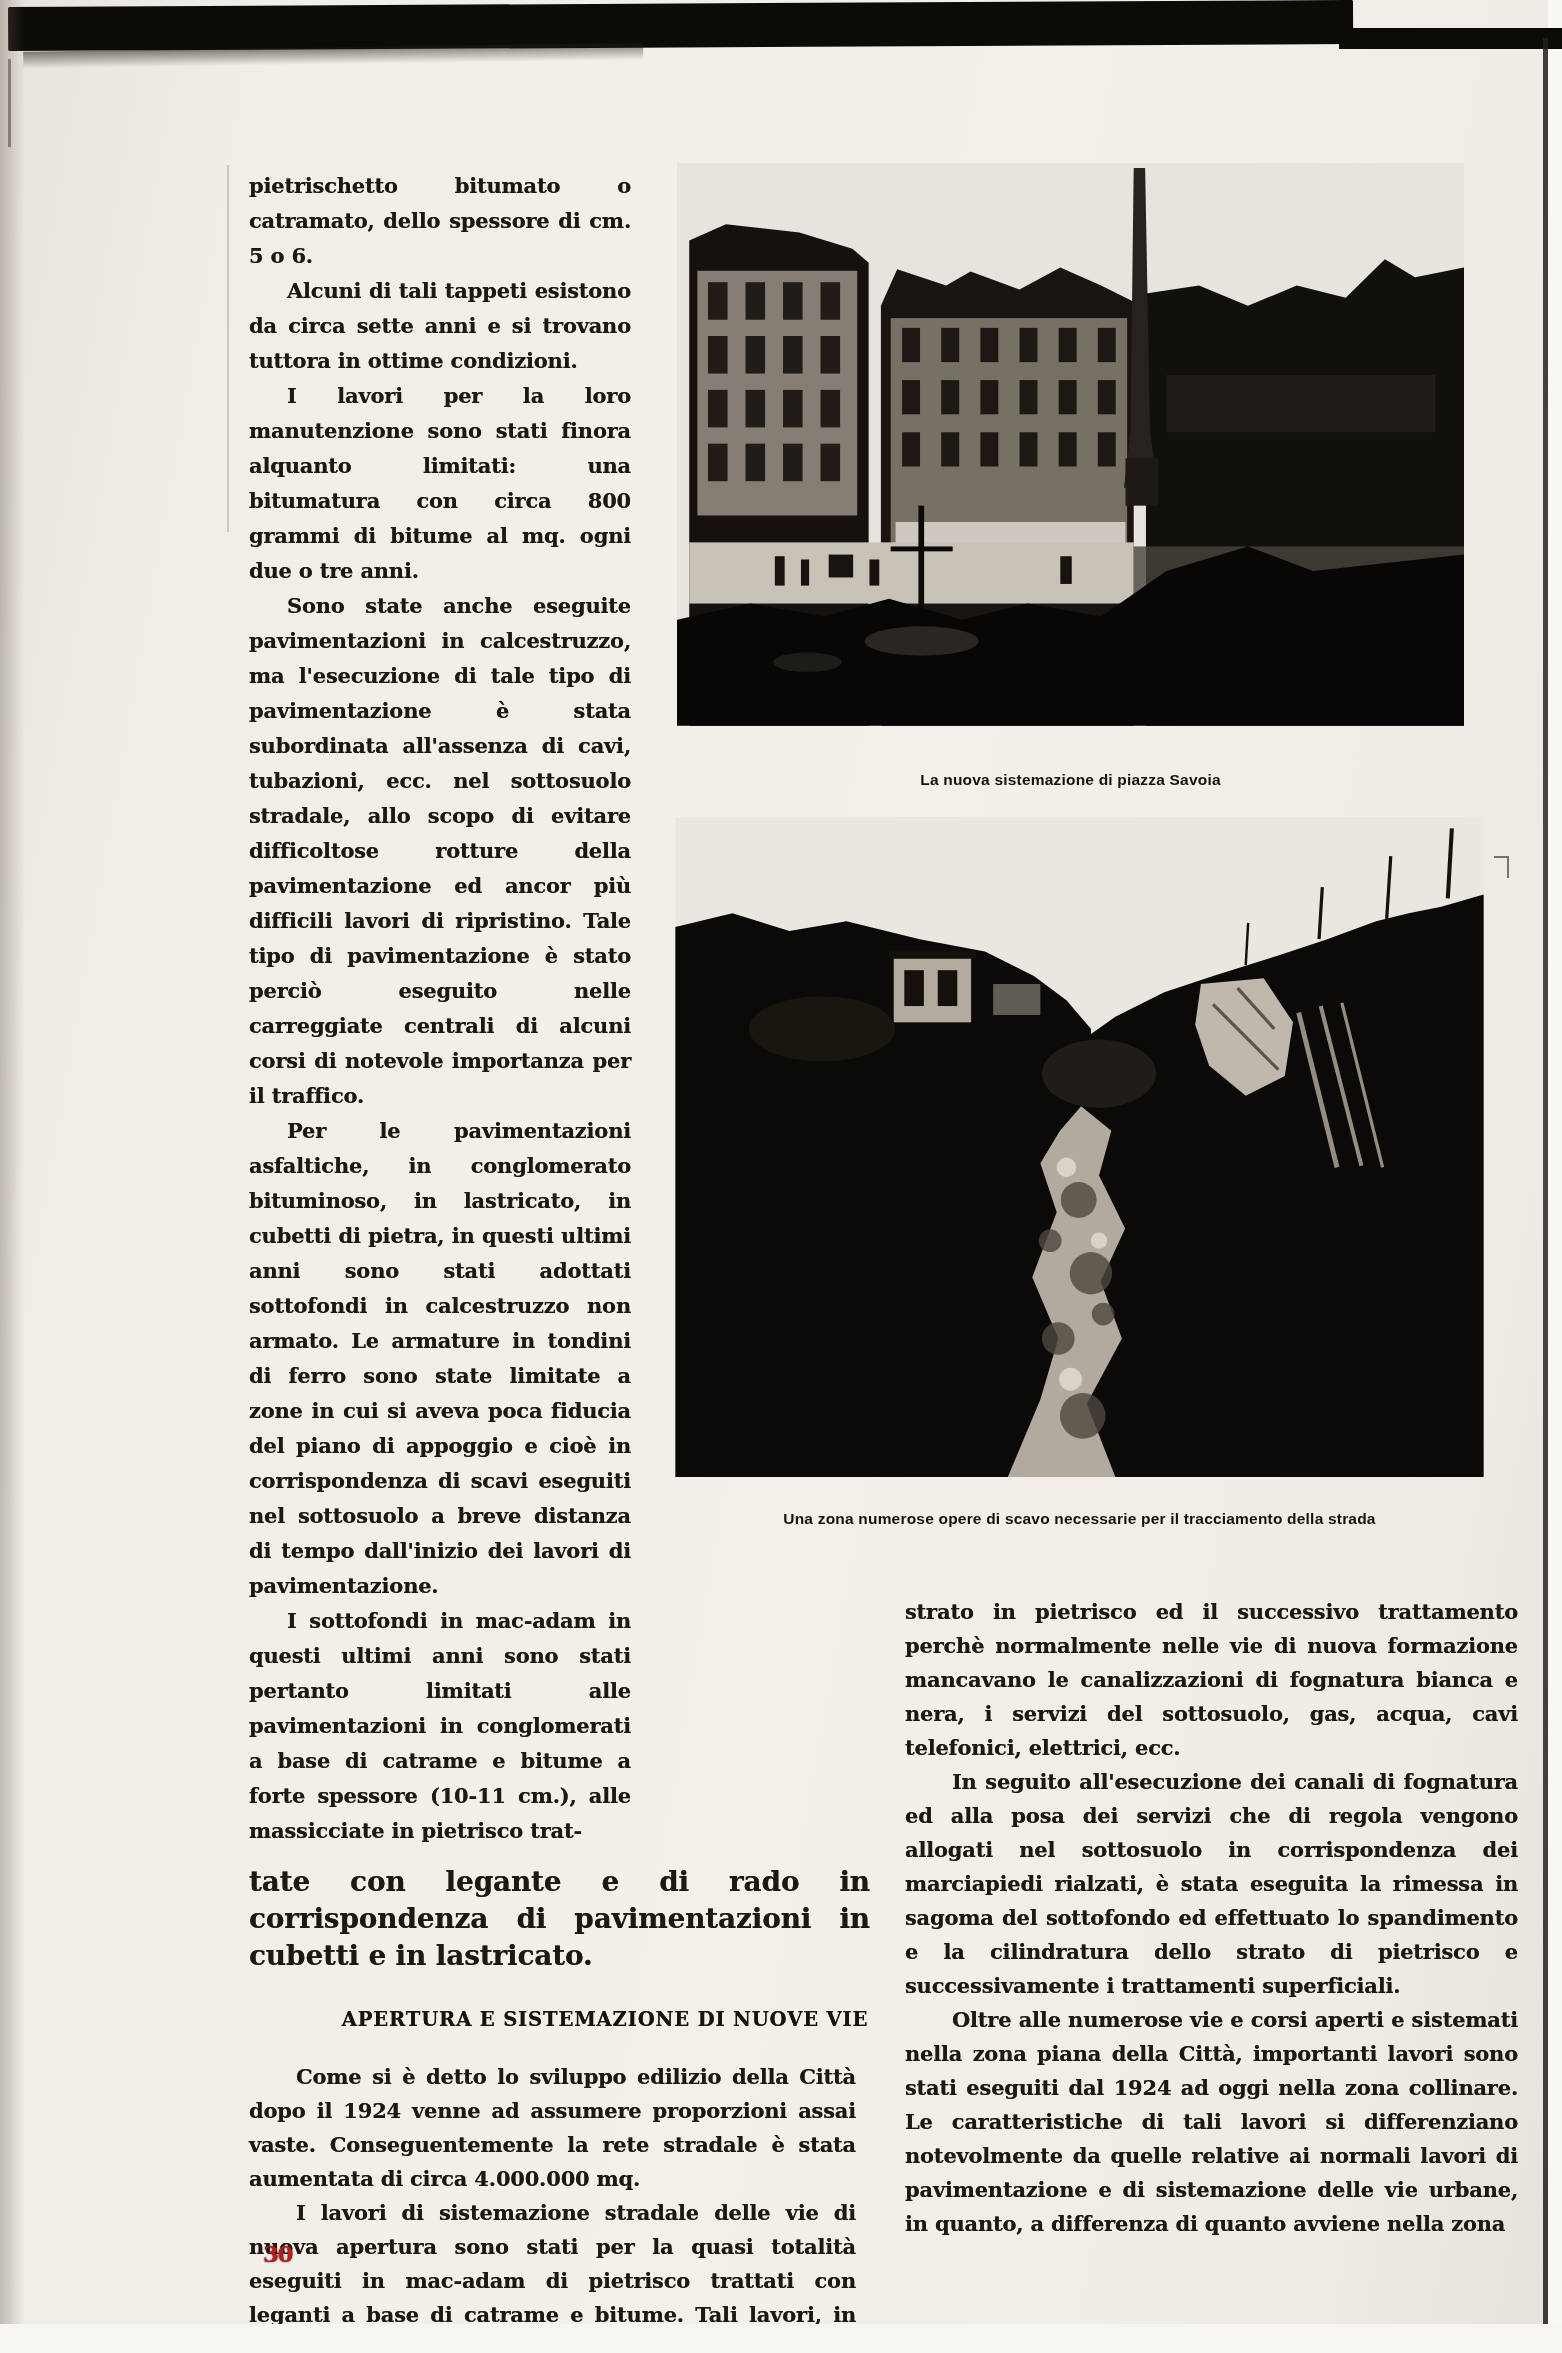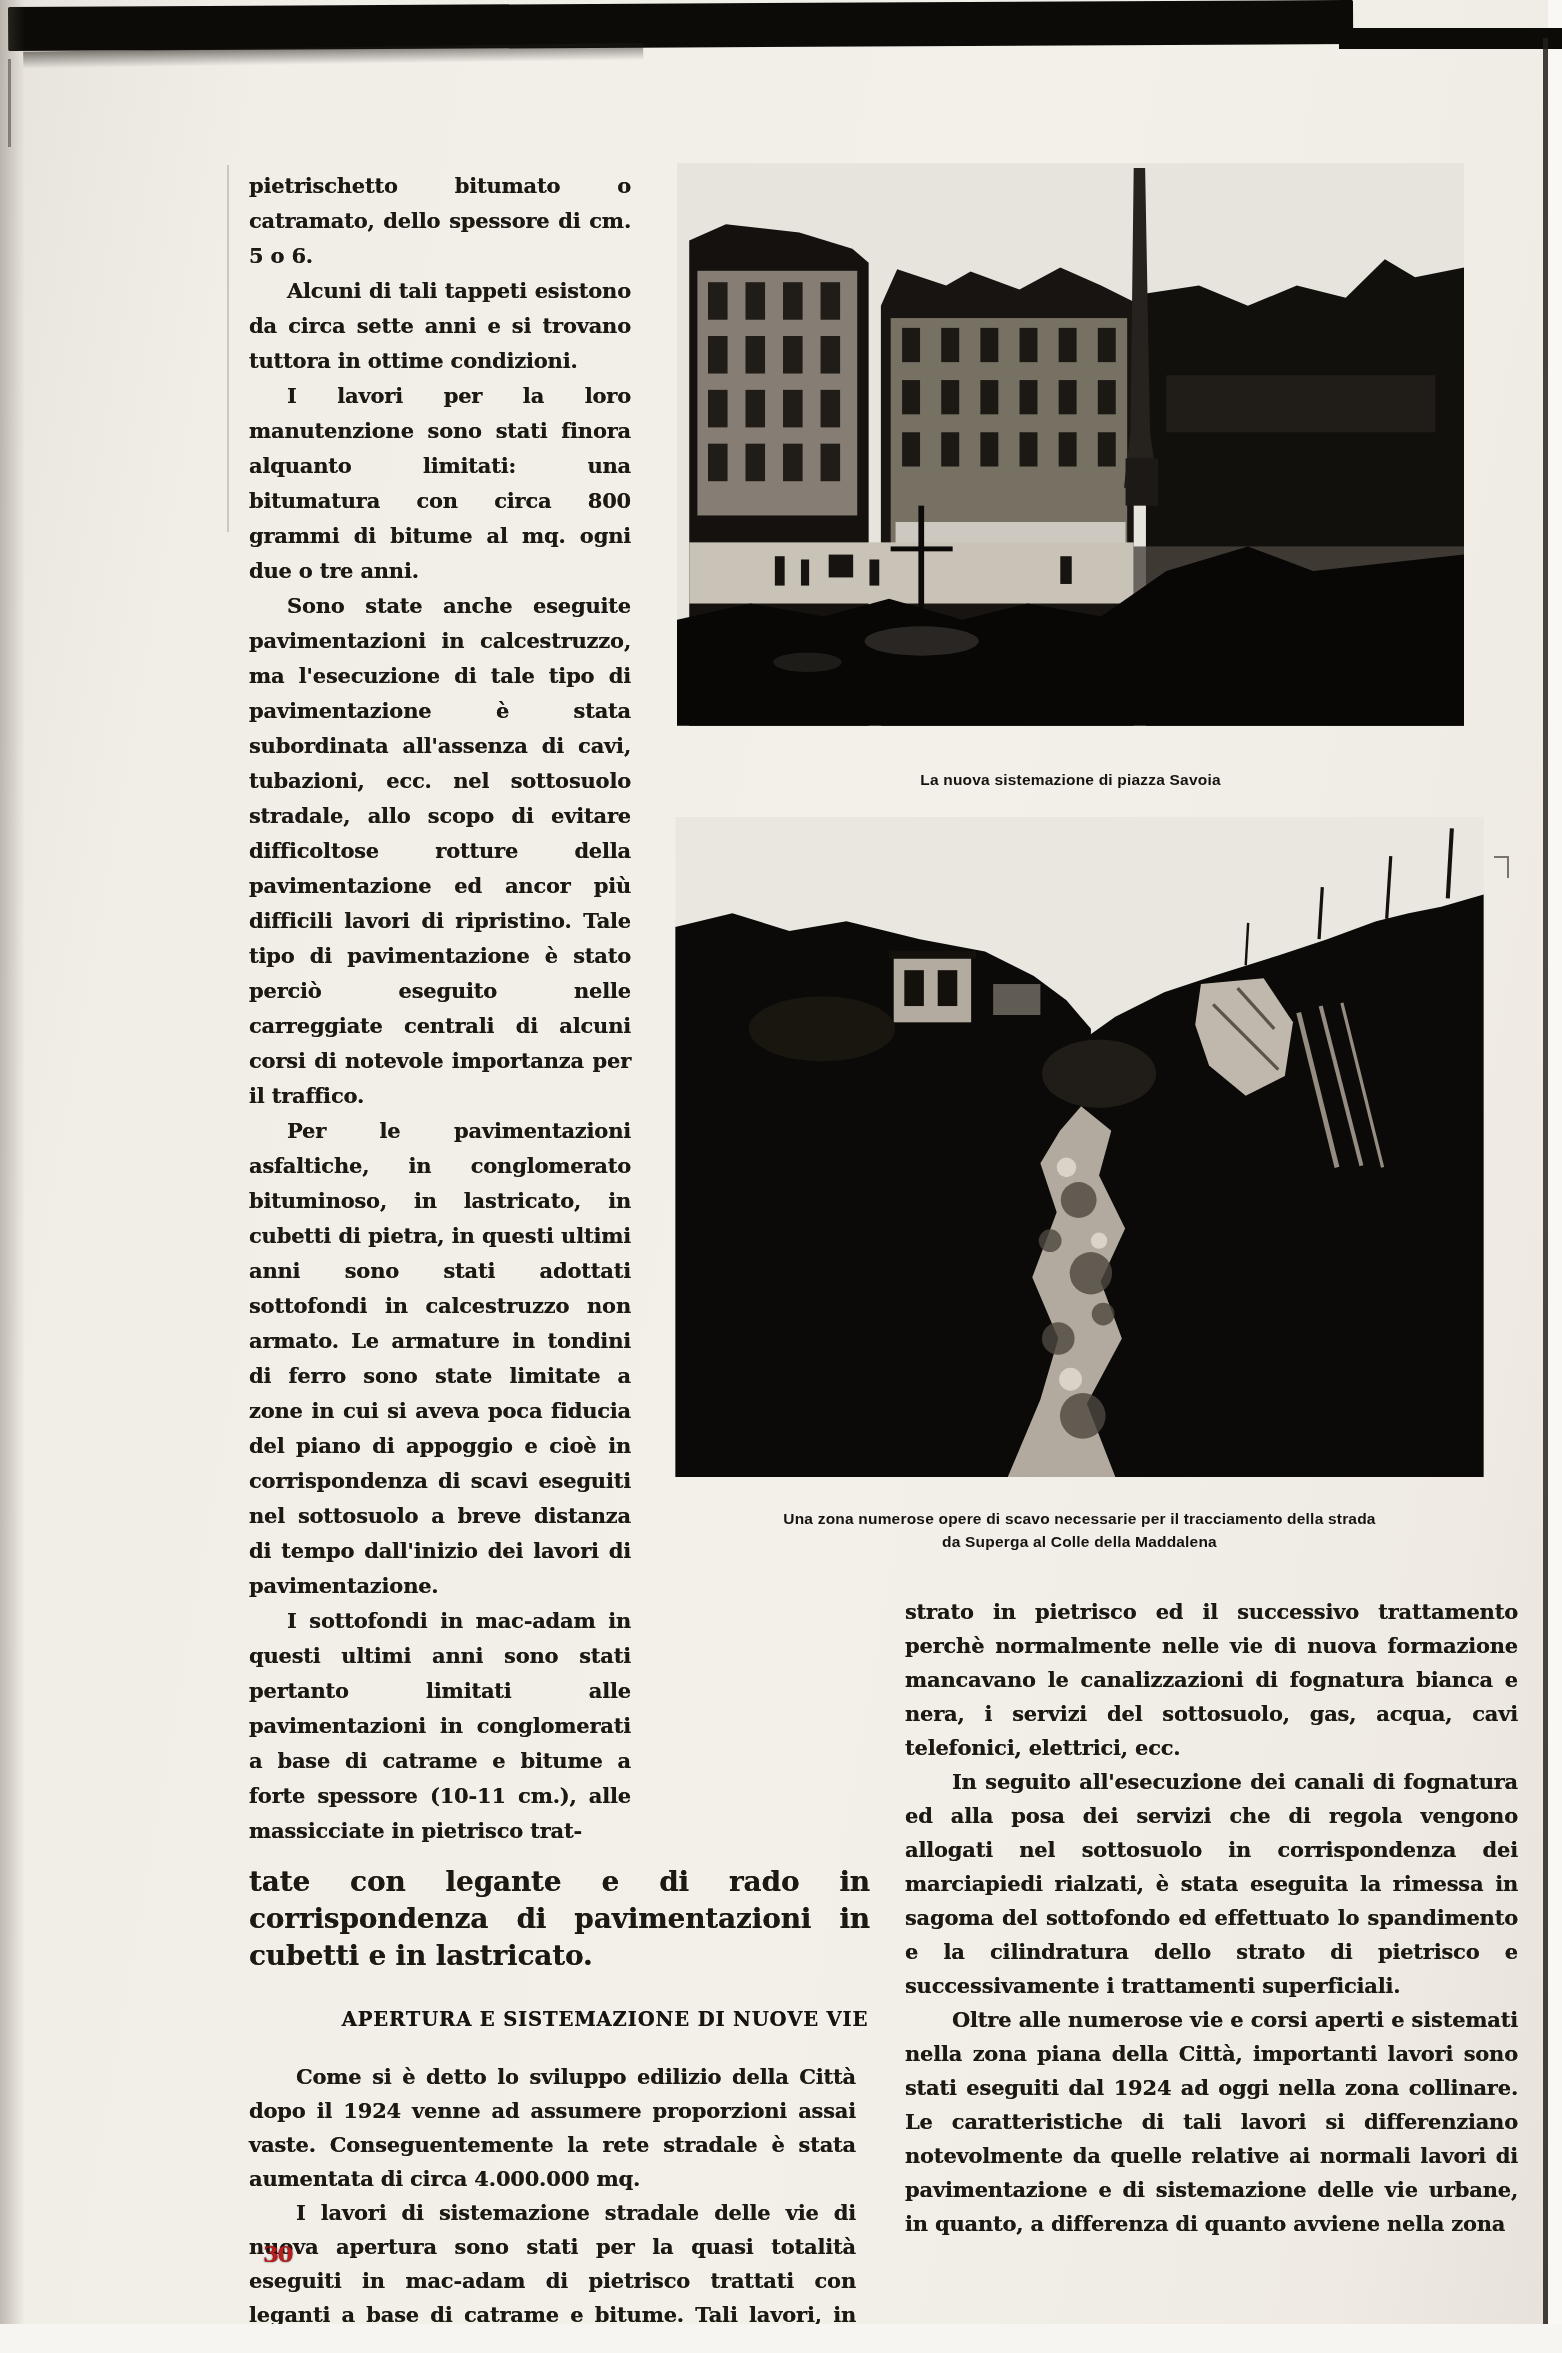--- a/index.html
+++ b/index.html
@@ -217,18 +217,17 @@
         <circle cx="480" cy="430" r="12"></circle>
           <circle cx="520" cy="520" r="10"></circle>
           <circle cx="485" cy="690" r="14"></circle>
       </g>
       <ellipse cx="520" cy="315" rx="70" ry="42" fill="#201c17"></ellipse>
       <ellipse cx="180" cy="260" rx="90" ry="40" fill="#1a1711" opacity="0.9"></ellipse>
     </svg>
   </figure>
   <figcaption class="caption caption2 ink">
     <div>Una zona numerose opere di scavo necessarie per il tracciamento della strada</div>
-    <div>da Superga al Colle della Maddalena</div>
   </figcaption>
 
   <div class="page-number">30</div>
 </div>
 
 
 </body></html>

